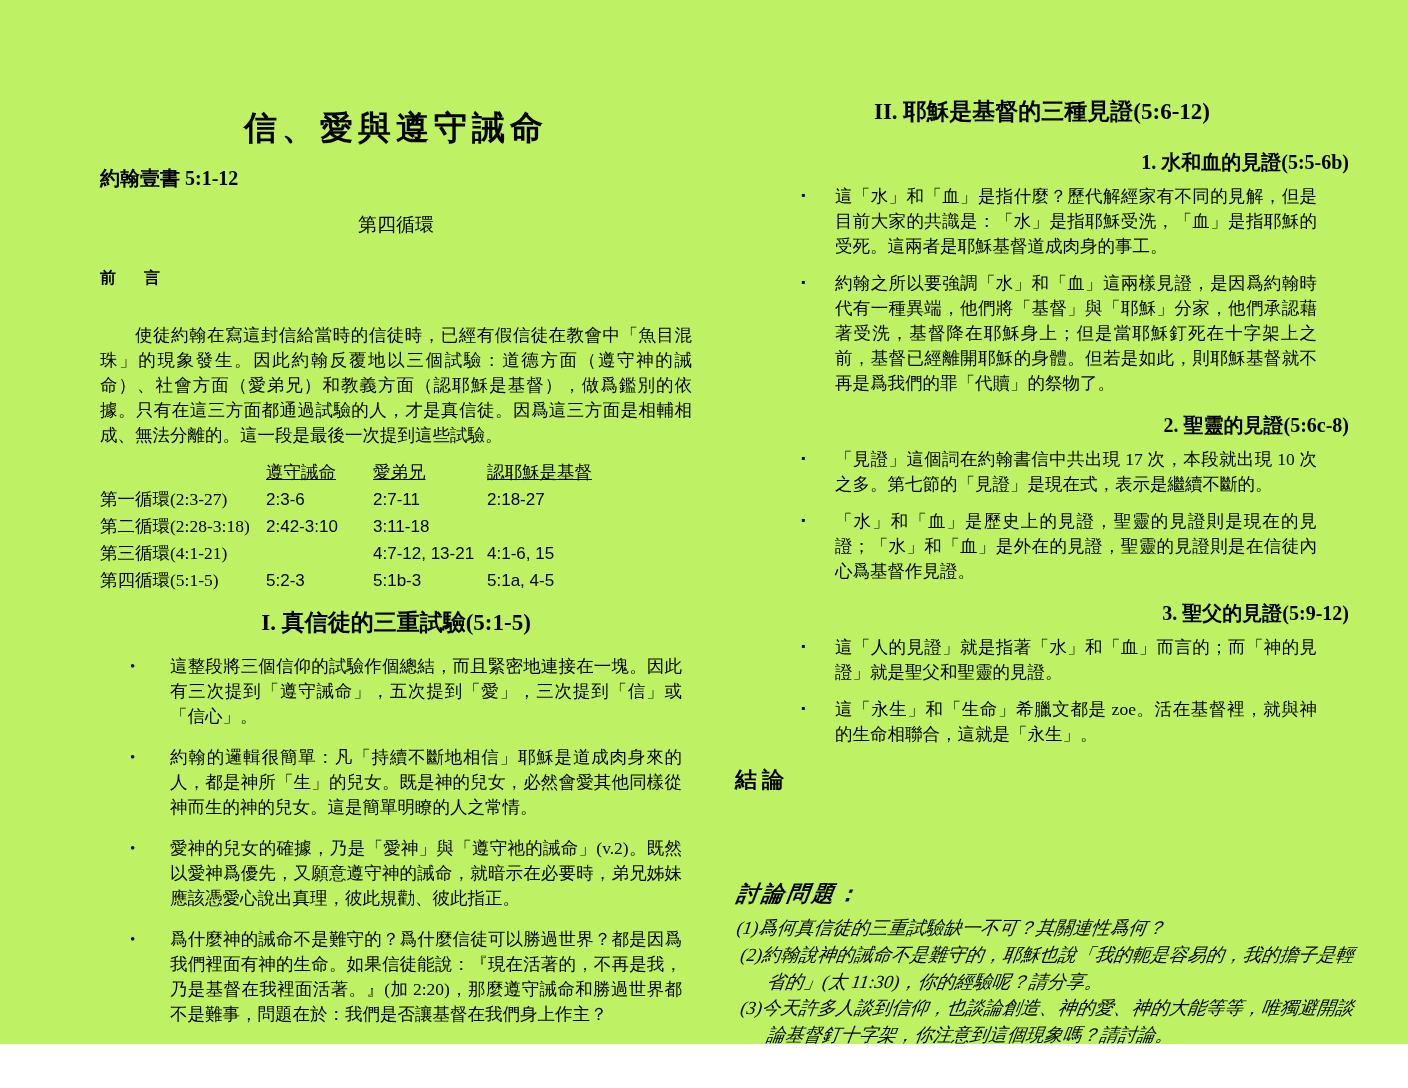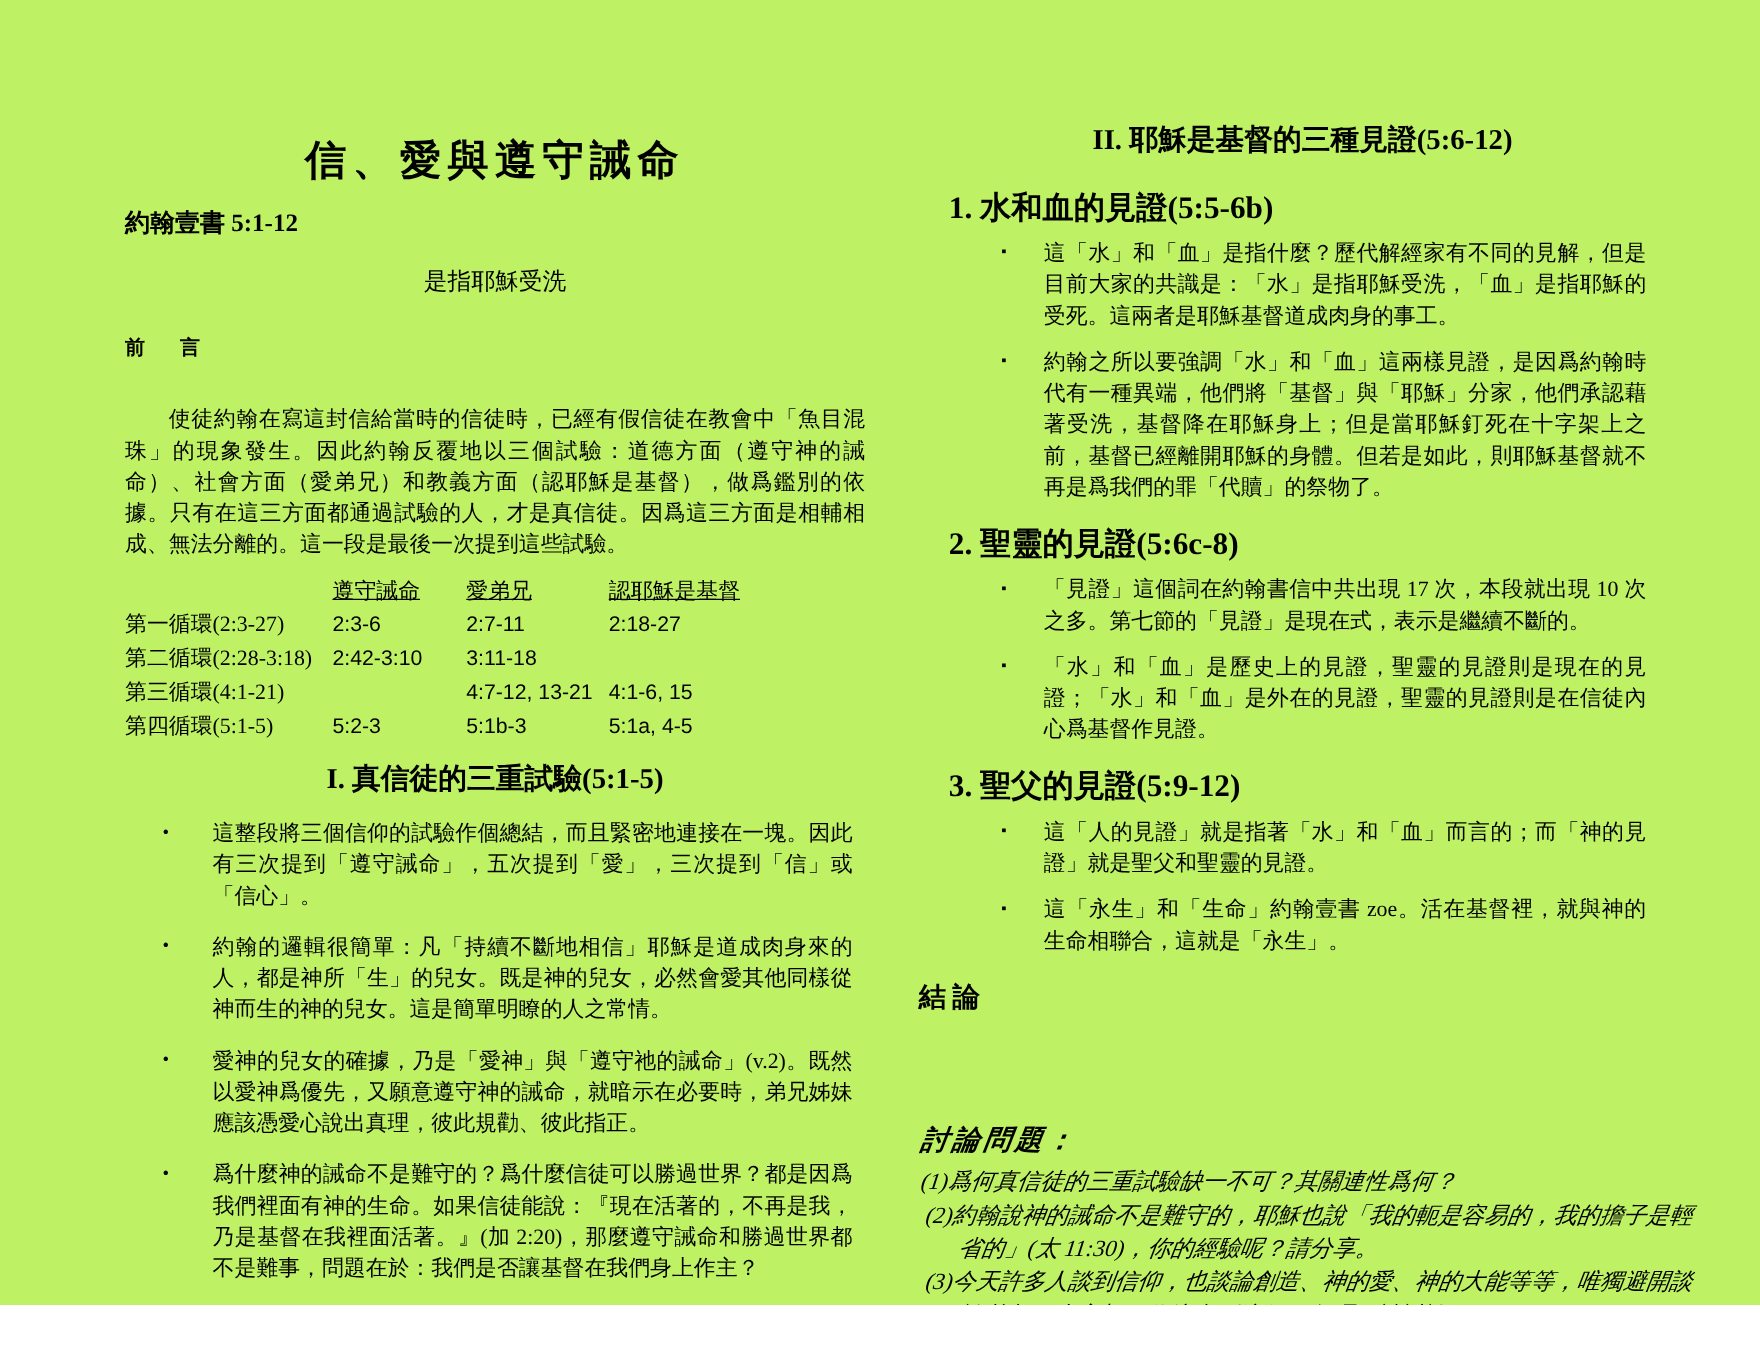--- a/index.html
+++ b/index.html
@@ -54,21 +54,21 @@
     position: relative; font-size: 17.5px; line-height: 25px;
     text-align: justify; margin: 0;
   }
   .bullets-left  { margin-top: 16px !important; }
   .bullets-left li { padding-left: 70px; padding-right: 10px; margin-bottom: 16px !important; }
   .bullets-left li .bullet { position: absolute; left: 30px; top: 0; font-size: 15px; }
   .bullets-right { margin-top: 4px !important; margin-bottom: 16px !important; }
   .bullets-right li { padding-left: 100px; padding-right: 32px; margin-bottom: 12px !important; }
   .bullets-right li .bullet { position: absolute; left: 66px; top: -1px; font-size: 12px; }
 
-  .sub-heading { font-size: 25px; font-weight: bold; margin: 0 0 8px 24px; }
+  .sub-heading { font-size: 20px; font-weight: bold; margin: 0 0 8px 24px; text-align: right; }
 
   .conclusion-heading { font-size: 22px; font-weight: bold; letter-spacing: 5px; margin: 18px 0 0 0; }
 
   .discussion-heading {
     font-size: 22px; font-weight: bold; font-style: italic;
     letter-spacing: 3px; margin: 84px 0 6px 0;
     transform: skewX(-8deg); transform-origin: left bottom; width: max-content;
   }
   .question {
     font-size: 18.5px; line-height: 26.5px; font-style: italic;
@@ -78,21 +78,21 @@
 </style>
 </head>
 <body>
 
 <div class="page">
 
   <div class="col-left">
 
     <h1 class="doc-title">信、愛與遵守誡命</h1>
     <div class="doc-subtitle">約翰壹書 5:1-12</div>
-    <div class="doc-author">是指耶穌受洗</div>
+    <div class="doc-author">第四循環</div>
 
     <h2 class="kai-heading preface-heading">前　言</h2>
     <p class="body-text first-indent">使徒約翰在寫這封信給當時的信徒時，已經有假信徒在教會中「魚目混珠」的現象發生。因此約翰反覆地以三個試驗：道德方面（遵守神的誡命）、社會方面（愛弟兄）和教義方面（認耶穌是基督），做爲鑑別的依據。只有在這三方面都通過試驗的人，才是真信徒。因爲這三方面是相輔相成、無法分離的。這一段是最後一次提到這些試驗。</p>
 
     <table class="cycle-table">
       <colgroup>
         <col class="c-label">
           <col class="c-1">
           <col class="c-2">
           <col class="c-3">
@@ -183,21 +183,21 @@
     </ul>
 
     <h3 class="sub-heading">3. 聖父的見證(5:9-12)</h3>
     <ul class="bullets bullets-right">
       <li>
         <span class="bullet">▪</span>
         <span>這「人的見證」就是指著「水」和「血」而言的；而「神的見證」就是聖父和聖靈的見證。</span>
       </li>
       <li>
         <span class="bullet">▪</span>
-        <span>這「永生」和「生命」約翰壹書 zoe。活在基督裡，就與神的生命相聯合，這就是「永生」。</span>
+        <span>這「永生」和「生命」希臘文都是 zoe。活在基督裡，就與神的生命相聯合，這就是「永生」。</span>
       </li>
     </ul>
 
     <h2 class="kai-heading conclusion-heading">結論</h2>
 
     <h2 class="discussion-heading">討論問題：</h2>
     <div>
       <p class="question">(1)爲何真信徒的三重試驗缺一不可？其關連性爲何？</p>
       <p class="question">(2)約翰說神的誡命不是難守的，耶穌也說「我的軛是容易的，我的擔子是輕省的」(太 11:30)，你的經驗呢？請分享。</p>
       <p class="question">(3)今天許多人談到信仰，也談論創造、神的愛、神的大能等等，唯獨避開談論基督釘十字架，你注意到這個現象嗎？請討論。</p>

